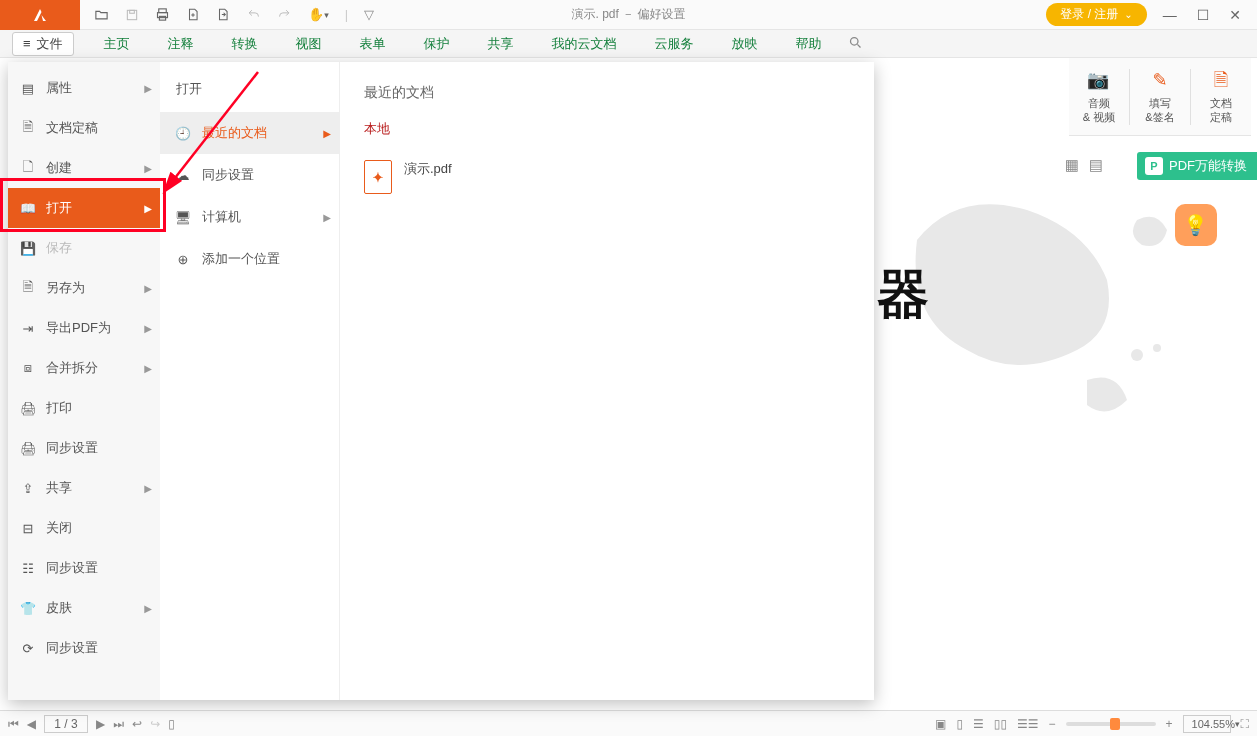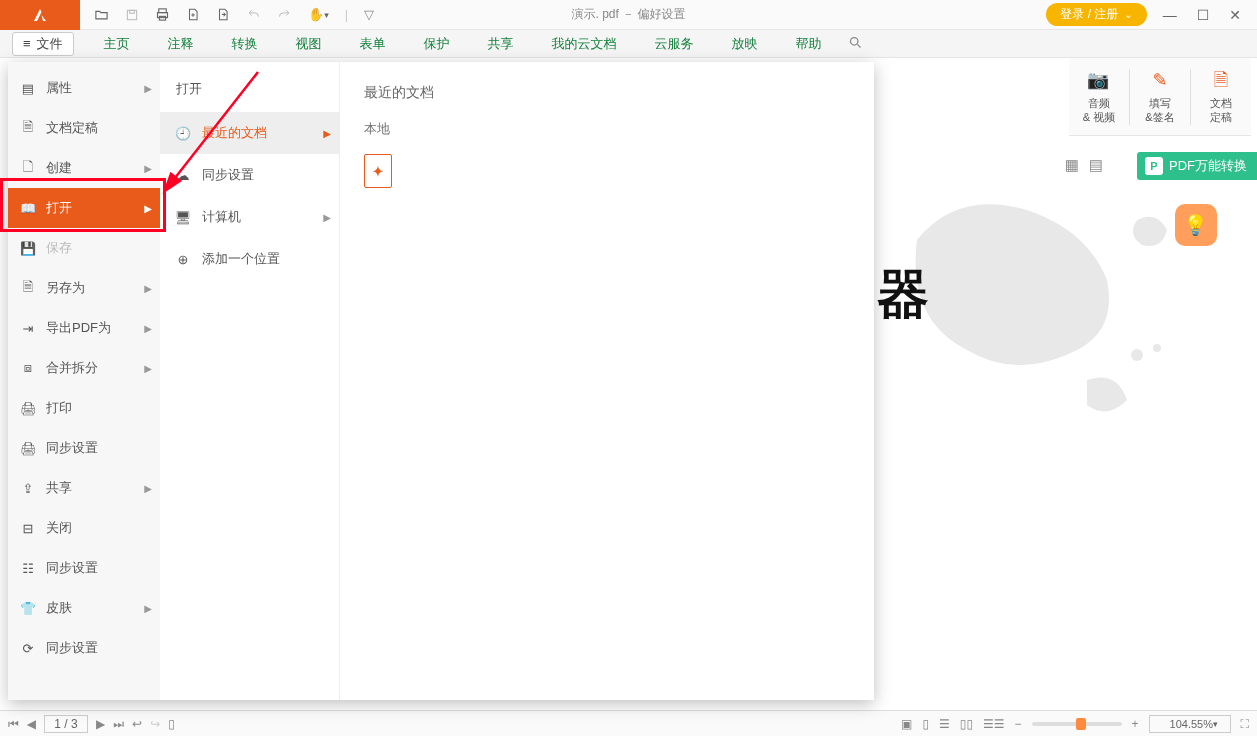--- a/index.html
+++ b/index.html
@@ -43,21 +43,21 @@
   .file-col2 { width: 180px; border-right: 1px solid #eee; padding-top: 18px; }
   .col2-title { padding: 0 16px 14px; color: #555; font-size: 13px; }
   .c2-item { height: 42px; display: flex; align-items: center; padding: 0 14px; gap: 10px; cursor: pointer; color: #555; position: relative; }
   .c2-item .arrow { position: absolute; right: 8px; color: #999; font-size: 10px; }
   .c2-item.active { background: #eee; color: #e95b1b; }
   .c2-item.active .arrow { color: #e95b1b; }
   .c2-item .ic { width: 18px; text-align:center; }
 
   .file-col3 { flex: 1; padding: 22px 24px; }
   .c3-title { color: #666; font-size: 14px; margin-bottom: 18px; }
-  .c3-sub { color: #737373; font-size: 13px; margin-bottom: 12px; }
+  .c3-sub { color: #b91c1c; font-size: 13px; margin-bottom: 18px; }
   .recent-row { display: flex; gap: 12px; align-items: flex-start; cursor: pointer; padding: 4px 0;}
   .recent-ic { width: 28px; height: 34px; border: 1.5px solid #e95b1b; border-radius: 2px; display: flex; align-items:center; justify-content:center; color:#e95b1b; font-size:13px; font-weight:bold;}
   .recent-txt .name { color: #444; font-size: 13px; }
   .recent-txt .path { color: #aaa; font-size: 11px; margin-top: 2px; }
 
   
   .red-rect { position: absolute; left: 0px; top: 178px; width: 166px; height: 54px; border: 3px solid #ff0024; z-index: 30; pointer-events: none; }
   .red-arrow { position: absolute; left: 150px; top: 66px; z-index: 30; pointer-events: none; }
 
   
@@ -73,21 +73,21 @@
   
   .view-ics { position: absolute; right: 154px; top: 156px; display:flex; gap:10px; color:#888; font-size:15px; z-index:22;}
 
   
   .status { position: absolute; bottom: 0; left: 0; right: 0; height: 26px; border-top: 1px solid #ddd; background: #fafafa; display: flex; align-items: center; padding: 0 8px; gap: 8px; font-size: 12px; color: #666; }
   .status .nav { display: flex; align-items: center; gap: 8px; }
   .status .page-inp { width: 44px; height: 18px; border: 1px solid #ccc; text-align: center; font-size: 12px; display:flex; align-items:center; justify-content:center;}
   .status .right { margin-left: auto; display: flex; align-items: center; gap: 10px; }
   .slider { width: 90px; height: 4px; background: #ddd; position: relative; border-radius: 2px;}
   .slider .thumb { position: absolute; left: 44px; top: -4px; width: 10px; height: 12px; background: #ff8a3d; border-radius: 2px;}
-  .zoom-inp { width: 82px; height: 18px; border: 1px solid #ccc; font-size: 11px; display:flex; align-items:center; padding:0 20px; justify-content:space-between;}
+  .zoom-inp { width: 48px; height: 18px; border: 1px solid #ccc; font-size: 11px; display:flex; align-items:center; padding:0 8px; justify-content:space-between;}
   .ic-s { color:#888; cursor:pointer; }
 </style>
 </head>
 <body>
 
 <div class="top-toolbar">
   <div class="orange-tab">
     <svg width="18" height="18" viewBox="0 0 24 24">
         <path d="M4 20 L12 4 L14 8 L8 20 Z M14 12 L20 20 L16 20 Z"></path>
       </svg>
@@ -303,20 +303,21 @@
         <span>添加一个位置</span>
       </div>
   </div>
 
   <div class="file-col3">
     <div class="c3-title">最近的文档</div>
     <div class="c3-sub">本地</div>
     <div class="recent-row">
       <div class="recent-ic">✦</div>
       <div class="recent-txt">
+        <div class="name">演示.pdf</div>
       </div>
     </div>
   </div>
 </div>
 
 <div class="red-rect"></div>
 <svg class="red-arrow" width="120" height="140">
   <defs>
       <marker id="ah" markerWidth="10" markerHeight="10" refX="8" refY="3" orient="auto">
         <path d="M0,0 L0,6 L9,3 z" fill="#ff0024"></path>

